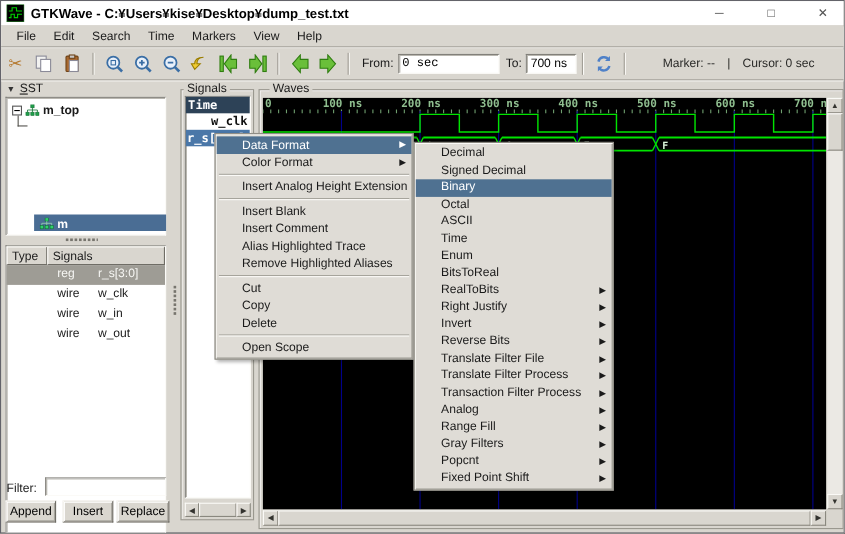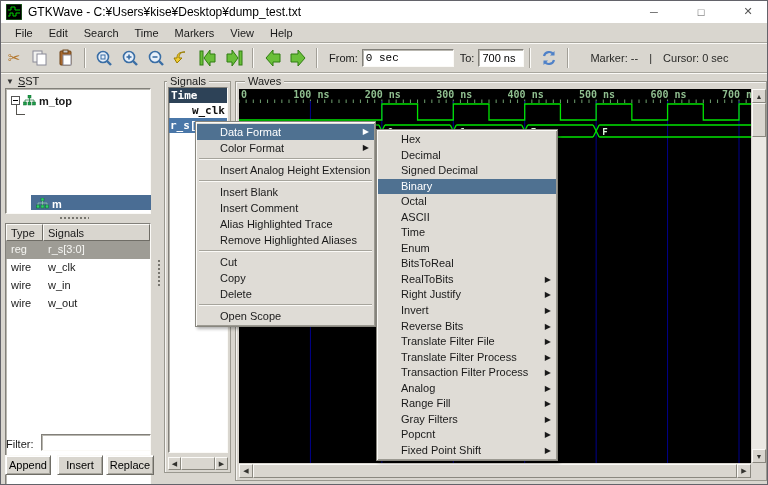--- a/index.html
+++ b/index.html
@@ -2,35 +2,35 @@
 <html><head>
 <meta charset="utf-8">
 <style>
   * { box-sizing: border-box; margin: 0; padding: 0; }
   html,body { width:768px; height:485px; }
   body { font-family:"Liberation Sans", sans-serif; font-size:11px; color:#1a1a1a; }
   #win { position:relative; width:768px; height:485px; background:#d9d6cf; border:1px solid #63636a; overflow:hidden; }
 
   
   #titlebar { position:absolute; left:0; top:0; width:100%; height:22px; background:#ffffff; display:flex; align-items:center; }
-  #titlebar .title { font-size:12px; margin-left:6px; color:#000; }
+  #titlebar .title { font-size:12px; margin-left:6px; color:#000;font-weight:bold; }
   .winbtn { position:absolute; top:0; width:40px; height:21px; display:flex; align-items:center; justify-content:center; color:#555; font-size:11px; }
 
   
   #menubar { position:absolute; left:0; top:22px; width:100%; height:20px; display:flex; align-items:center; padding-left:6px; background:#d9d6cf; border-bottom:1px solid #a8a69e; box-shadow:0 1px 0 #fbfaf7; }
   #menubar .mb-item { padding:3px 8px; }
 
   
   #toolbar { position:absolute; left:0; top:43px; width:100%; height:29px; display:flex; align-items:center; background:#d9d6cf; border-bottom:1px solid #a8a69e; box-shadow:0 1px 0 #fbfaf7; }
   .tbicon { width:24px; height:24px; display:flex; align-items:center; justify-content:center; margin:0 1px; }
   .tsep { width:2px; height:20px; border-left:1px solid #a29f97; border-right:1px solid #fbfaf7; margin:0 5px; }
   .sunken { background:#fff; border:1px solid; border-color:#82807a #fbfaf7 #fbfaf7 #82807a; box-shadow:inset 1px 1px 0 #b9b7b0; }
   .tb-input { height:18px; font-size:11px; padding:0 3px; font-family:"Liberation Sans",sans-serif; outline:none; }
   .tb-label { margin:0 4px 0 6px; }
-  #marker-info { margin-left:12px; color:#2a2a28; }
+  #marker-info { margin-left:24px; color:#2a2a28; }
   #marker-info span { margin:0 4px; }
 
   
   .btn3d { background:#d9d6cf; border:1px solid; border-color:#fbfaf7 #6f6d66 #6f6d66 #fbfaf7; box-shadow:inset 1px 1px 0 #fff, inset -1px -1px 0 #a8a69e; font-size:11px; font-family:"Liberation Sans",sans-serif; }
   .frame { position:absolute; border:1px solid #9a988f; box-shadow:inset 1px 1px 0 rgba(255,255,255,.75); }
   .frame-label { position:absolute; background:#d9d6cf; padding:0 3px; z-index:2; }
   .dots-h { background-image:radial-gradient(#77756e 45%, transparent 46%); background-size:4px 4px; }
   .dots-v { background-image:radial-gradient(#77756e 45%, transparent 46%); background-size:4px 4px; }
   .mono { font-family:"DejaVu Sans Mono", monospace; }
 
@@ -42,21 +42,21 @@
   #tree-box { position:absolute; left:4px; top:87px; width:146px; height:126px; }
   .tree-row { position:absolute; display:flex; align-items:center; height:15px; }
   #row-m-sel { position:absolute; left:25px; top:106px; width:120px; height:15px; background:#4a6d94; }
   .expander { width:9px; height:9px; background:#fff; border:1px solid #555; position:relative; }
   .expander::after { content:""; position:absolute; left:1px; top:3px; width:5px; height:1px; background:#000; }
   .elbow { position:absolute; left:14px; top:99px; width:9px; height:14px; border-left:1px solid #55534e; border-bottom:1px solid #55534e; }
 
   
   #sig-table { position:absolute; left:4px; top:222px; width:146px; height:264px; background:#fff; }
   .th { position:absolute; top:0; height:17px; background:#d9d6cf; border:1px solid; border-color:#fbfaf7 #6f6d66 #6f6d66 #fbfaf7; padding:2px 4px; }
-  .trow { position:absolute; left:0; width:100%; height:18px; display:flex; }
+  .trow { position:absolute; left:0; width:100%; height:18px; display:flex;padding-left:41px; }
   .trow .c-type { width:36px; padding:2px 0 0 5px; }
   .trow .c-name { padding:2px 0 0 6px; }
   .trow.sel { background:#9e9c95; color:#f6f6f3; }
 
   #filter-label { position:absolute; left:5px; top:437px; }
   #filter-input { position:absolute; left:40px; top:433px; width:110px; height:17px; }
   .bottom-btn { position:absolute; top:454px; height:20px; }
 
   
   #signals-list { position:absolute; left:167px; top:86px; width:60px; height:366px; }
@@ -427,21 +427,20 @@
     <div class="mi">Remove Highlighted Aliases</div>
     <div class="msep"></div>
     <div class="mi">Cut</div>
     <div class="mi">Copy</div>
     <div class="mi">Delete</div>
     <div class="msep"></div>
     <div class="mi">Open Scope</div>
   </div>
 
   <div class="menu" id="submenu" style="left:375px;top:128px;width:182px">
-    <div class="mi">Hex</div>
     <div class="mi">Decimal</div>
     <div class="mi">Signed Decimal</div>
     <div class="mi hl">Binary</div>
     <div class="mi">Octal</div>
     <div class="mi">ASCII</div>
     <div class="mi">Time</div>
     <div class="mi">Enum</div>
     <div class="mi">BitsToReal</div>
     <div class="mi"><span>RealToBits</span><span class="arr">▶</span></div>
     <div class="mi"><span>Right Justify</span><span class="arr">▶</span></div>

